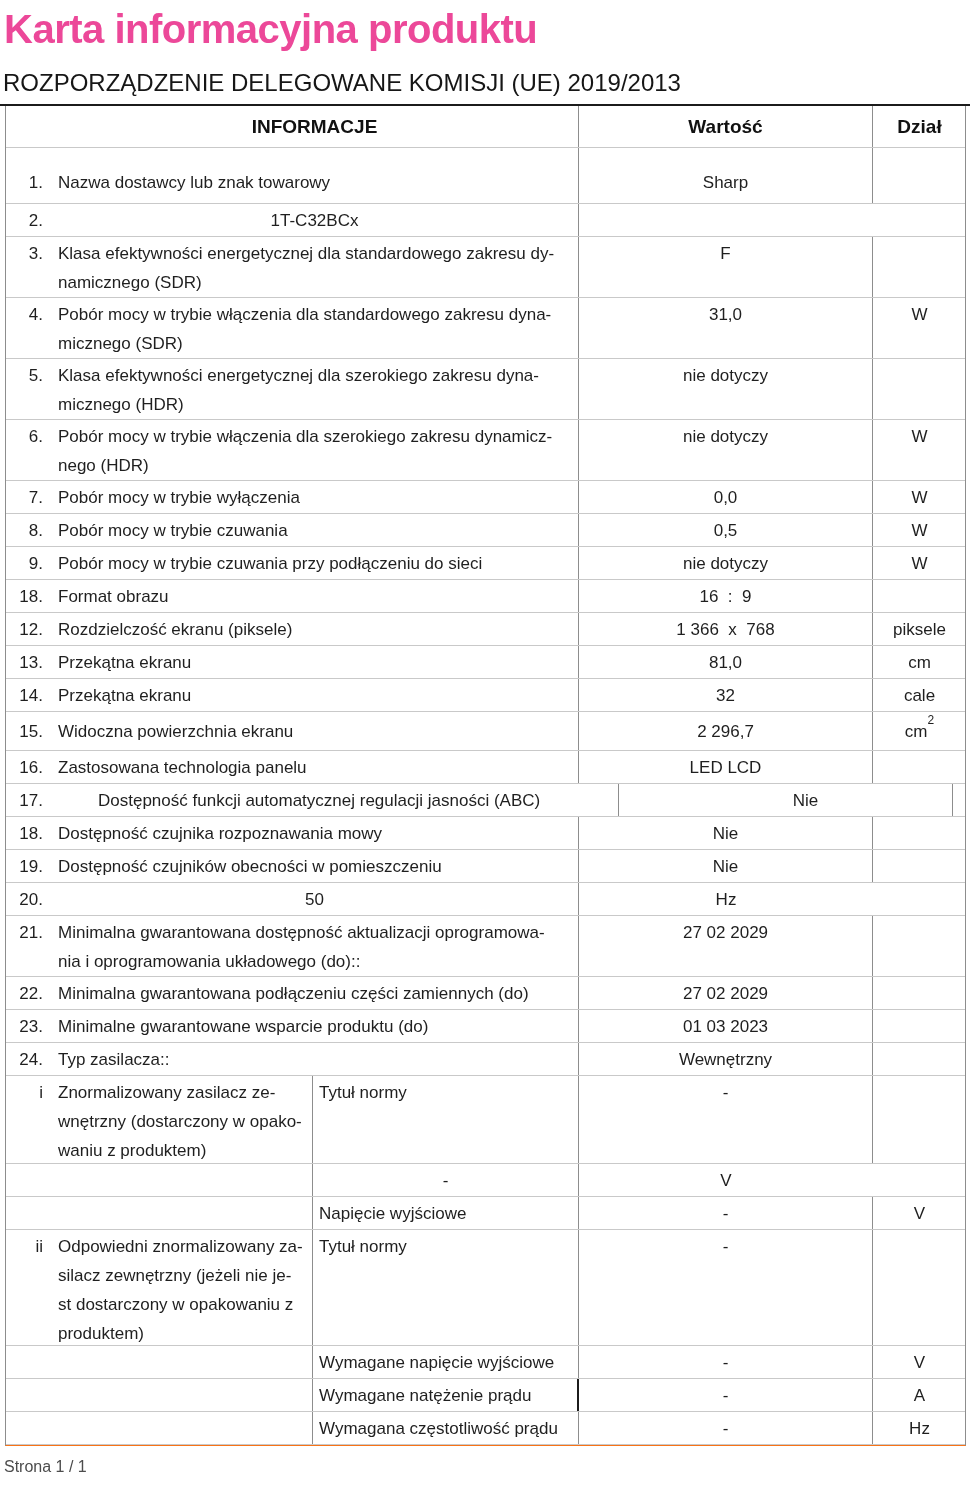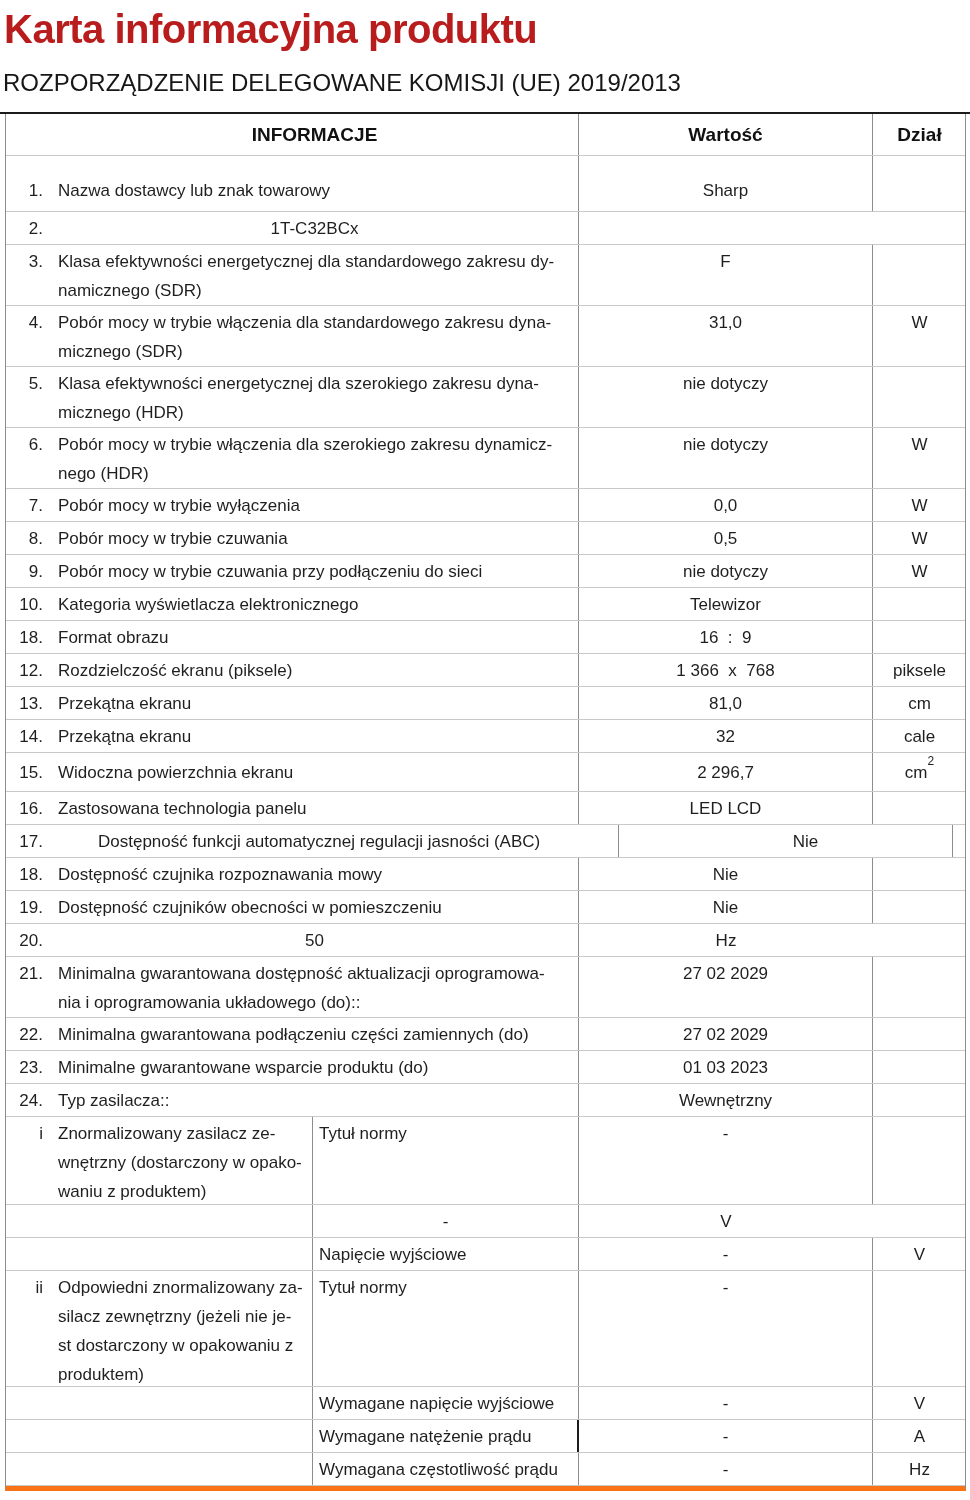--- a/index.html
+++ b/index.html
@@ -5,31 +5,31 @@
   html,body { margin:0; padding:0; }
   body {
     width:970px; height:1500px; background:#ffffff;
     font-family:"Liberation Sans", sans-serif;
     color:#1f1f1f; position:relative; overflow:hidden;
   }
   .page { width:970px; }
   h1.title {
     margin:0; padding:5px 0 0 4px;
     font-size:40px; line-height:48px; font-weight:700;
-    letter-spacing:-0.5px; color:#b91c1c;
+    letter-spacing:-0.5px; color:#ec4899;
   }
   .subtitle {
-    padding:17px 0 16px 3px;
+    padding:17px 0 8px 3px;
     font-size:24px; line-height:26px; font-weight:400; color:#161616;
   }
   .top-rule { width:970px; height:2px; background:#1b1b1b; }
   .table {
     margin-left:5px; width:961px; box-sizing:border-box;
     border-left:1px solid #8d8d8d; border-right:1px solid #8d8d8d;
-    border-bottom:5px solid #f97316;
+    border-bottom:1px solid #f97316;
   }
   .row { display:grid; border-bottom:1px solid #c9c9c9; box-sizing:border-box; }
   .row.main { grid-template-columns:45px 528px 294px 93px; }
   .row.sub  { grid-template-columns:45px 262px 266px 294px 93px; }
   .thead { grid-template-columns:573px 294px 93px; height:42px; }
   .thead .cell {
     font-weight:700; font-size:19px; line-height:42px; text-align:center;
     color:#111;
   }
   .thead .info-h { padding-left:45px; border-right:1px solid #8d8d8d; }
@@ -116,26 +116,20 @@
           <div class="cell value">0,5</div>
           <div class="cell unit">W</div>
         </div>
         <div class="row main" style="height: 33px;">
           <div class="cell num">9.</div>
           <div class="cell label">Pobór mocy w trybie czuwania przy podłączeniu do sieci</div>
           <div class="cell value">nie dotyczy</div>
           <div class="cell unit">W</div>
         </div>
         <div class="row main" style="height: 33px;">
-          <div class="cell num">10.</div>
-          <div class="cell label">Kategoria wyświetlacza elektronicznego</div>
-          <div class="cell value">Telewizor</div>
-          <div class="cell unit"></div>
-        </div>
-        <div class="row main" style="height: 33px;">
           <div class="cell num">18.</div>
           <div class="cell label">Format obrazu</div>
           <div class="cell value">16  :  9</div>
           <div class="cell unit"></div>
         </div>
         <div class="row main" style="height: 33px;">
           <div class="cell num">12.</div>
           <div class="cell label">Rozdzielczość ekranu (piksele)</div>
           <div class="cell value">1 366  x  768</div>
           <div class="cell unit">piksele</div>

